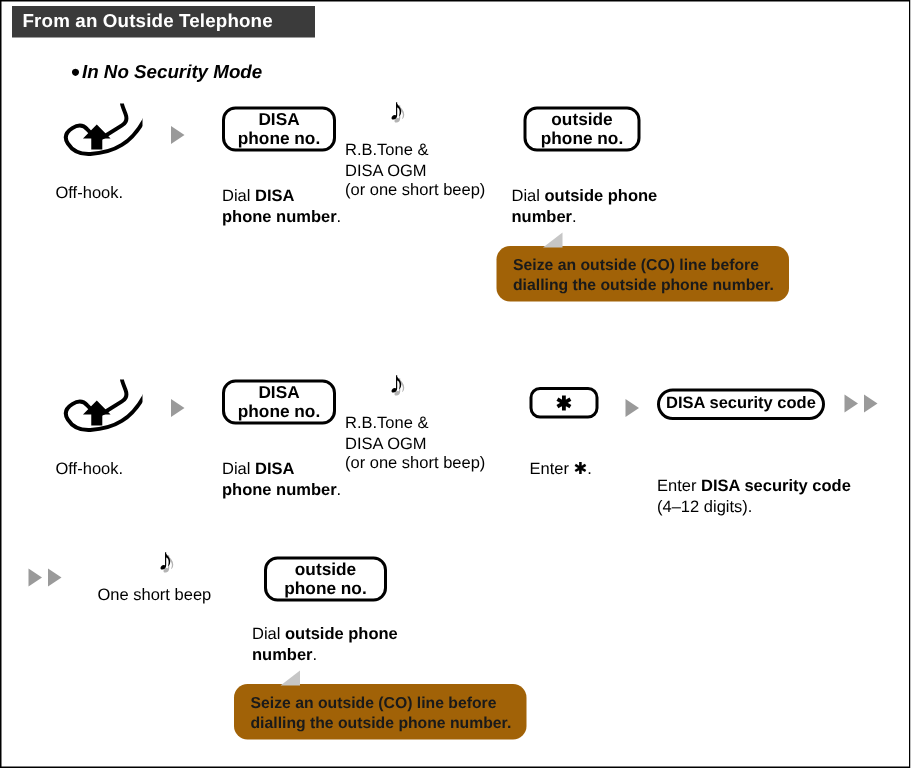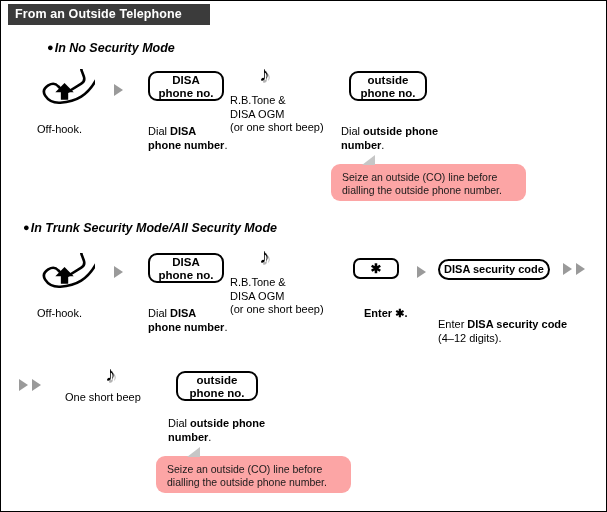--- a/index.html
+++ b/index.html
@@ -97,27 +97,28 @@
   .note-glyph {
     position: absolute;
     font-size: 21px;
     line-height: 21px;
     color: #000000;
     text-shadow: 2px 2px 0 #b4b4b4;
   }
   
   .bubble {
     position: absolute;
-    background: #fca5a5;
+    background: #a16207;
     border-radius: 9px;
     font-size: 10.5px;
     line-height: 13px;
     color: #1a1a1a;
     padding: 7px 10px 7px 11px;
     box-sizing: border-box;
+    font-weight: bold;
   }
   .bubble .tail {
     position: absolute;
     top: -9px;
     left: 22px;
     width: 0; height: 0;
     border-left: 9px solid transparent;
     border-right: 13px solid #c6c6c6;
     border-top: 10px solid transparent;
   }
@@ -174,23 +175,20 @@
     <span>Dial </span><b>outside phone</b><br>
     <b>number</b><span>.</span>
   </div>
 
   <div class="bubble" style="left:330px; top:163px; width:195px; height:37px;">
     <span class="tail"></span>
     <span class="bubble-line">Seize an outside (CO) line before</span>
     <span class="bubble-line">dialling the outside phone number.</span>
   </div>
 
-  <div class="mode-heading" style="left:22px; top:220px;">
-    <span class="bullet">●</span><span>In Trunk Security Mode/All Security Mode</span>
-  </div>
 
   <svg class="handset" style="left:38px; top:252px;" width="56" height="44" viewBox="0 0 56 44">
     <g transform="rotate(-32 28 20)">
       <path d="M6 14 q0 -7 8 -7 q7 0 8 6 l1 5 q1 5 6 5 l14 0 q5 0 6 -5 l1 -5 q1 -6 8 -6 q8 0 8 7 q0 9 -9 14 q-11 6 -21 6 q-10 0 -21 -6 q-9 -5 -9 -14 z" fill="#ffffff" stroke="#000000" stroke-width="2.6" stroke-linejoin="round"></path>
     </g>
     <path d="M20 42 h7 v-8 h-6 l10 -10 l10 10 h-6 v8 h7" fill="#000000" transform="translate(-3,-8) scale(0.92)"></path>
   </svg>
   <div class="caption" style="left:36px; top:306px;">Off-hook.</div>
 
   <div class="tri" style="left:113px; top:265px;"></div>
@@ -209,21 +207,21 @@
   <div class="note-glyph" style="left:258px; top:244px;">♪</div>
   <div class="caption" style="left:229px; top:275px;">
     <span>R.B.Tone &amp;</span><br>
     <span>DISA OGM</span><br>
     <span>(or one short beep)</span>
   </div>
 
   <div class="key-box star" style="left:352px; top:257px; width:46px; height:21px;">
     <span>✱</span>
   </div>
-  <div class="caption" style="left:363px; top:306px;font-weight:bold;">
+  <div class="caption" style="left:352px; top:306px;">
     <span>Enter </span><span>✱</span><span>.</span>
   </div>
 
   <div class="tri" style="left:416px; top:265px;"></div>
 
   <div class="key-box pill" style="left:437px; top:258px; width:112px; height:21px; font-size:11px;">
     <span>DISA security code</span>
   </div>
   <div class="caption" style="left:437px; top:317px;">
     <span>Enter </span><b>DISA security code</b><br>

